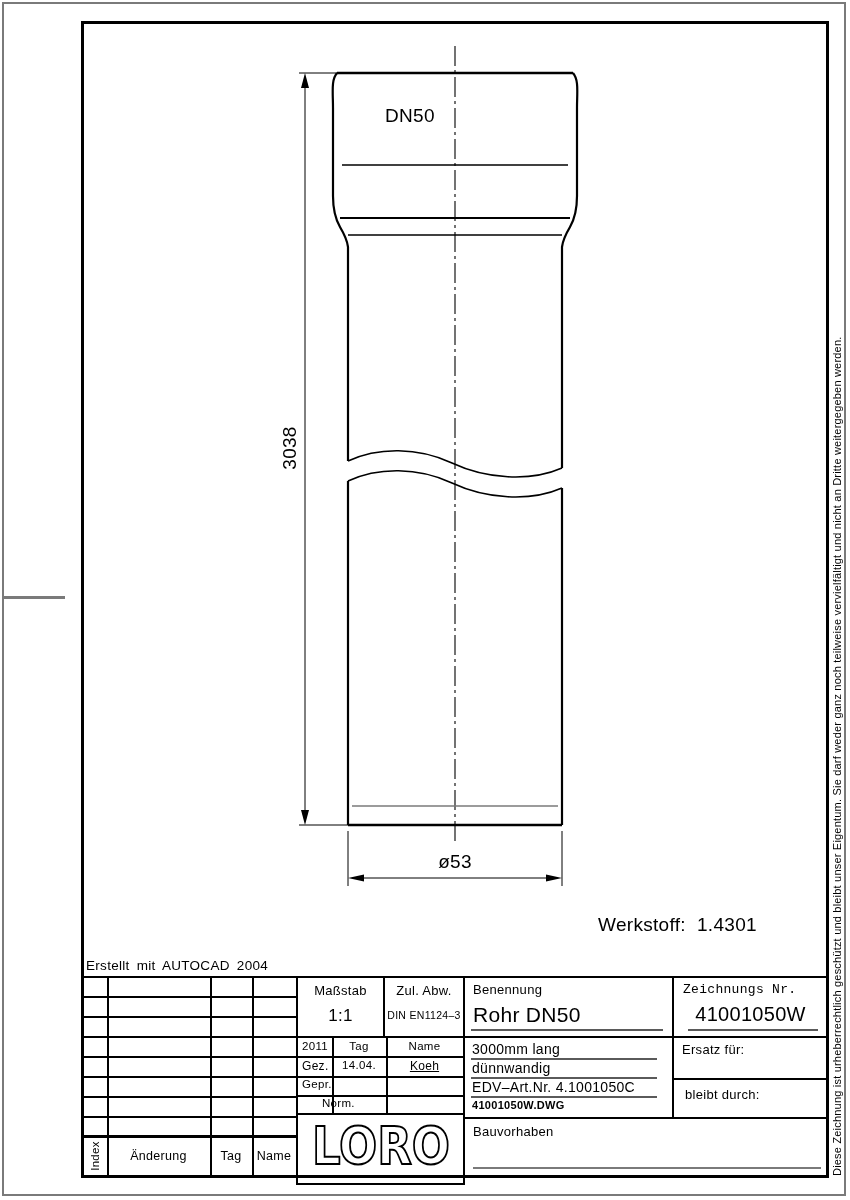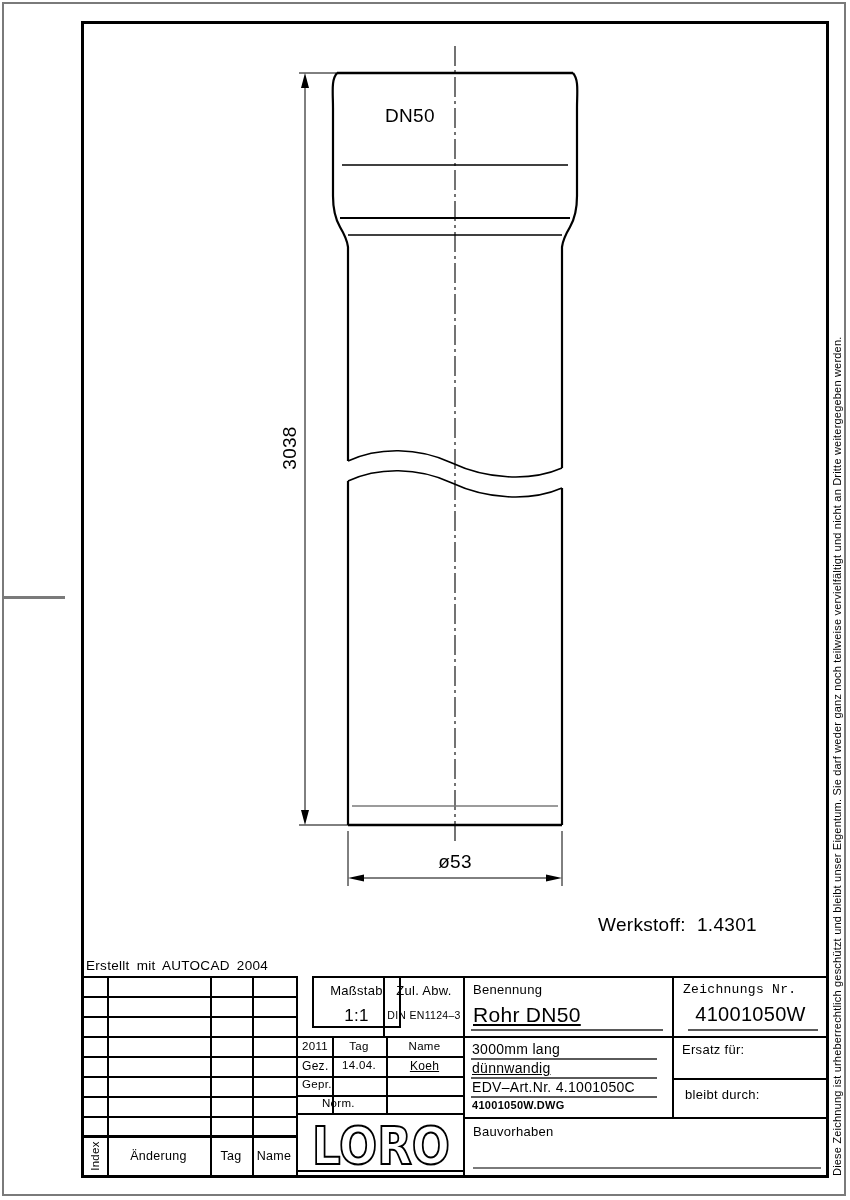--- a/index.html
+++ b/index.html
@@ -81,21 +81,21 @@
     <div class="abs hline" style="left:0;top:98px;width:213px;"></div>
     <div class="abs hline" style="left:0;top:118px;width:213px;"></div>
     <div class="abs hline" style="left:0;top:138px;width:213px;"></div>
     <div class="abs hline" style="left:0;top:157px;width:213px;height:3px;"></div>
     <div class="txt center" style="left:-14px;top:172px;width:52px;font-size:11.5px;transform:rotate(-90deg);">Index</div>
     <div class="txt center" style="left:24px;top:171px;width:103px;font-size:12.5px;">Änderung</div>
     <div class="txt center" style="left:127px;top:171px;width:42px;font-size:12.5px;">Tag</div>
     <div class="txt center" style="left:169px;top:171px;width:44px;font-size:12.5px;">Name</div>
   </div>
 
-  <div class="abs cell" style="left:296px;top:976px;width:89px;height:52px;margin-left:16px;">
+  <div class="abs cell" style="left:296px;top:976px;width:89px;height:62px;">
     <div class="txt center" style="left:0;top:5px;width:85px;font-size:13px;">Maßstab</div>
     <div class="txt center" style="left:0;top:28px;width:85px;font-size:17px;">1:1</div>
   </div>
 
   <div class="abs cell" style="left:383px;top:976px;width:82px;height:62px;">
     <div class="txt center" style="left:0;top:5px;width:78px;font-size:13px;">Zul. Abw.</div>
     <div class="txt center" style="left:0;top:31px;width:78px;font-size:10.5px;">DIN EN1124–3</div>
   </div>
 
   <div class="abs cell" style="left:296px;top:1036px;width:169px;height:79px;">
@@ -107,42 +107,42 @@
     <div class="txt" style="left:4px;top:2px;font-size:11.5px;">2011</div>
     <div class="txt center" style="left:34px;top:2px;width:54px;font-size:11.5px;">Tag</div>
     <div class="txt center" style="left:88px;top:2px;width:77px;font-size:11.5px;">Name</div>
     <div class="txt" style="left:4px;top:21px;font-size:12px;">Gez.</div>
     <div class="txt center" style="left:34px;top:21px;width:54px;font-size:11.5px;">14.04.</div>
     <div class="txt center" style="left:88px;top:21px;width:77px;font-size:12px;text-decoration:underline;">Koeh</div>
     <div class="txt" style="left:4px;top:40px;font-size:11.5px;">Gepr.</div>
     <div class="txt" style="left:4px;top:59px;font-size:11.5px;padding-left:20px;">Norm.</div>
   </div>
 
-  <div class="abs cell" style="left:296px;top:1113px;width:169px;height:59px;">
+  <div class="abs cell" style="left:296px;top:1113px;width:169px;height:72px;">
     <svg style="position:absolute;left:11px;top:4px;" width="144" height="54" viewBox="0 0 144 54">
       <text x="72" y="45" text-anchor="middle" textLength="138" lengthAdjust="spacingAndGlyphs" font-family="DejaVu Sans, sans-serif" font-weight="bold" font-size="52" fill="#ffffff" stroke="#000000" stroke-width="2">LORO</text>
     </svg>
   </div>
 
   <div class="abs cell" style="left:463px;top:976px;width:211px;height:62px;">
     <div class="txt lbl" style="left:8px;top:4px;">Benennung</div>
-    <div class="txt big" style="left:8px;top:25px;font-size:21px;text-decoration:underline;">Rohr DN50</div>
+    <div class="txt big" style="left:8px;top:25px;font-size:21px;">Rohr DN50</div>
     <div class="uline" style="left:6px;top:51px;width:192px;"></div>
   </div>
 
   <div class="abs cell" style="left:672px;top:976px;width:157px;height:62px;">
     <div class="txt lbl" style="left:9px;top:4px;font-family:Liberation Mono, monospace;">Zeichnungs Nr.</div>
     <div class="txt big center" style="left:0;top:25px;width:153px;">41001050W</div>
     <div class="uline" style="left:14px;top:51px;width:130px;"></div>
   </div>
 
   <div class="abs cell" style="left:463px;top:1036px;width:211px;height:83px;">
     <div class="txt" style="left:7px;top:3px;font-size:14px;">3000mm lang</div>
     <div class="uline" style="left:6px;top:20px;width:186px;"></div>
-    <div class="txt" style="left:7px;top:22px;font-size:14px;text-decoration:underline;">dünnwandig</div>
+    <div class="txt" style="left:7px;top:22px;font-size:14px;">dünnwandig</div>
     <div class="uline" style="left:6px;top:39px;width:186px;"></div>
     <div class="txt" style="left:7px;top:41px;font-size:14px;">EDV–Art.Nr. 4.1001050C</div>
     <div class="uline" style="left:6px;top:58px;width:186px;"></div>
     <div class="txt" style="left:7px;top:61px;font-size:11px;font-weight:bold;">41001050W.DWG</div>
   </div>
 
   <div class="abs cell" style="left:672px;top:1036px;width:157px;height:44px;">
     <div class="txt lbl" style="left:8px;top:4px;">Ersatz für:</div>
   </div>
 

